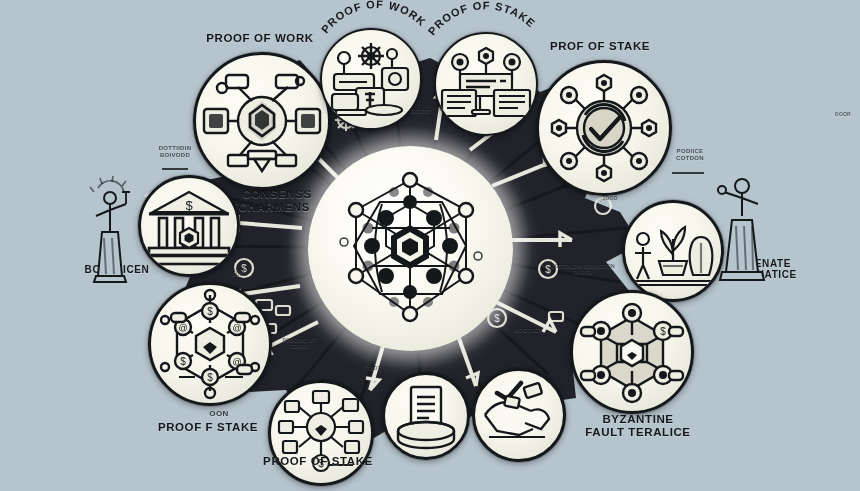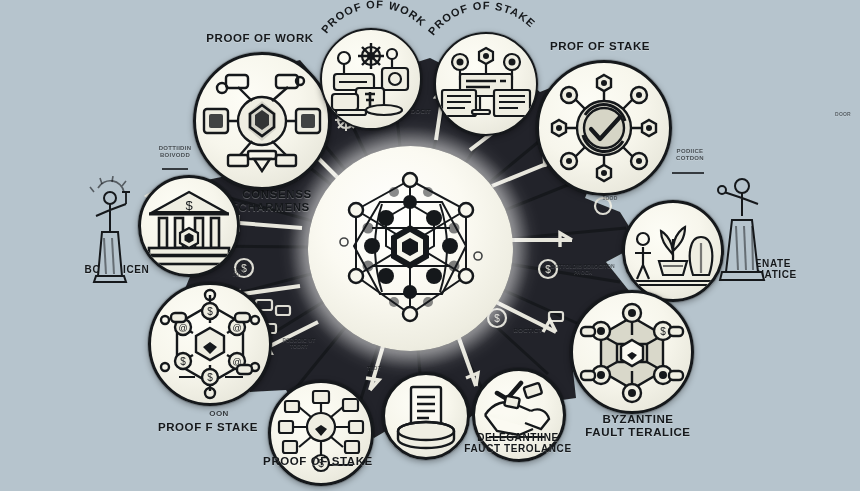--- a/index.html
+++ b/index.html
@@ -550,22 +550,20 @@
         <path d="M10,44 C18,32 30,28 42,34 L56,40" fill="#fbfaf2"></path>
         <path d="M56,40 C64,36 72,40 74,48 L66,58 L50,52" fill="#fbfaf2"></path>
         <path d="M10,44 L22,60 L44,64 L58,58" fill="#fbfaf2"></path>
         <path d="M22,22 l10,6 l14,-16" stroke-width="4.5" stroke-linecap="round" stroke-linejoin="round"></path>
         <rect x="50" y="14" width="16" height="11" rx="2" transform="rotate(-18 58 20)" fill="#efeee2"></rect>
         <rect x="30" y="26" width="14" height="10" rx="2" transform="rotate(12 37 31)" fill="#efeee2"></rect>
         <path d="M14,66 L70,66" stroke-width="2"></path>
       </g>
     </svg>
   </div>
-  <div class="lbl mid" style="left:462px;top:432px;width:112px;">DELEGANTIINE
-FAUCT TEROLANCE</div>
 
   <div class="circle" style="left:570px;top:290px;width:118px;height:118px;">
     <svg viewBox="0 0 118 118" width="118" height="118">
       <g stroke="#15181b" fill="none" stroke-width="2.4">
         <path d="M59,24 L90,42 L90,78 L59,96 L28,78 L28,42 Z" fill="#d9d8ca"></path>
         <path d="M59,24 L59,42 M90,42 L74,51 M90,78 L74,69 M59,96 L59,78 M28,78 L44,69 M28,42 L44,51"></path>
         <path d="M44,51 L74,51 L74,69 L44,69 Z"></path>
         <g transform="translate(59,60)">
             <path d="M0,-13 L11,-6.5 L11,6.5 L0,13 L-11,6.5 L-11,-6.5 Z" fill="#fbfaf2"></path>
             <path d="M0,-7 L0,-1 L5,2 L0,7 L-5,2 L0,-1" fill="#15181b" stroke="none"></path>

